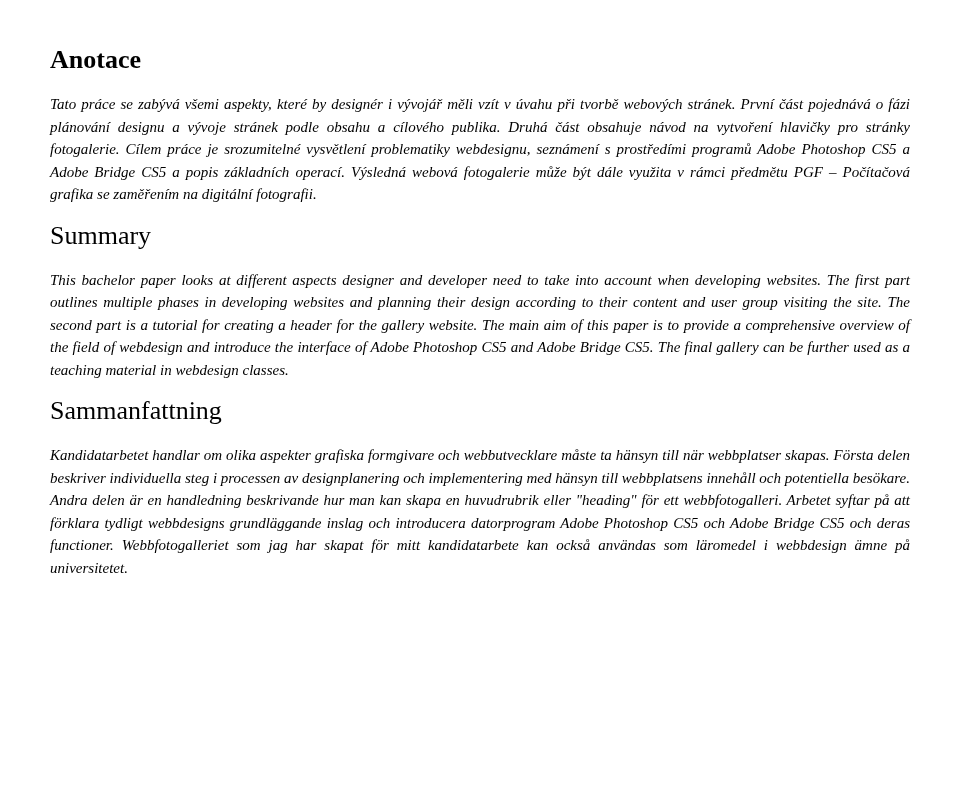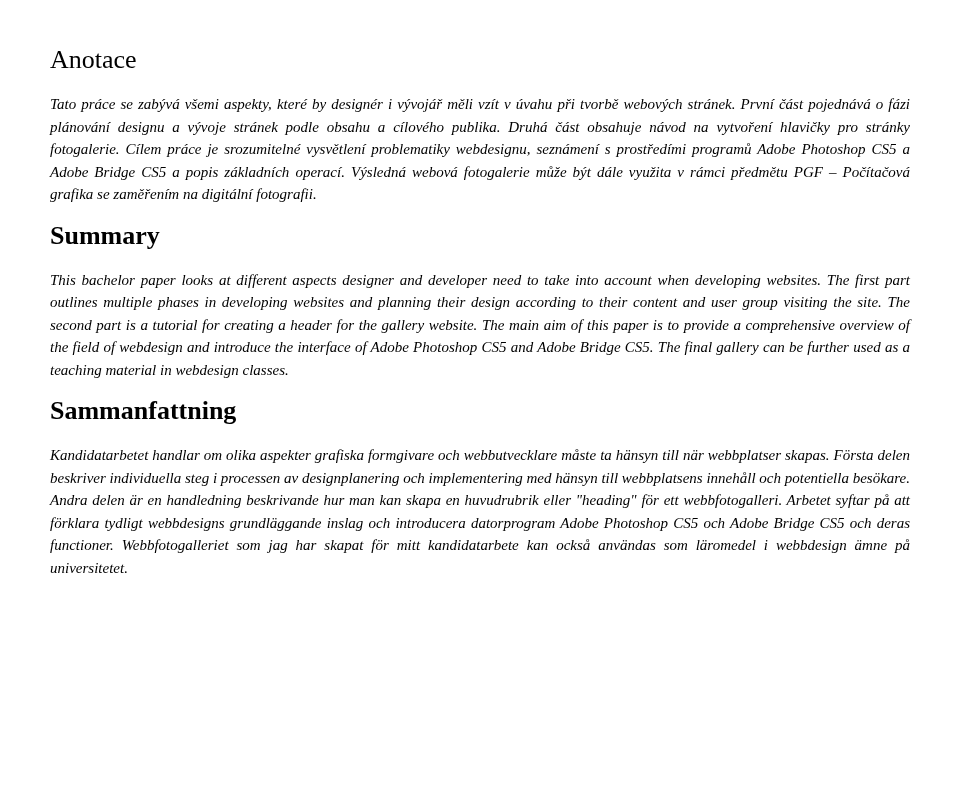--- a/index.html
+++ b/index.html
@@ -13,33 +13,33 @@
       font-family: "Times New Roman", Times, serif;
       font-size: 15px;
       line-height: 1.5;
       color: #000000;
       padding: 40px 50px 40px 50px;
       max-width: 960px;
     }
 
     .section-heading {
       font-size: 26px;
-      font-weight: bold;
+      font-weight: normal;
       margin-bottom: 14px;
     }
 
     .paragraph {
       text-align: justify;
       margin-bottom: 10px;
       font-style: italic;
     }
 
     .anotace-heading {
       font-size: 26px;
-      font-weight: normal;
+      font-weight: bold;
       margin-bottom: 14px;
     }
   </style>
 </head>
 <body>
 
 <h1 class="anotace-heading">Anotace</h1>
 
 <p class="paragraph">Tato práce se zabývá všemi aspekty, které by designér i vývojář měli vzít v úvahu při tvorbě webových stránek. První část pojednává o fázi plánování designu a vývoje stránek podle obsahu a cílového publika. Druhá část obsahuje návod na vytvoření hlavičky pro stránky fotogalerie. Cílem práce je srozumitelné vysvětlení problematiky webdesignu, seznámení s prostředími programů Adobe Photoshop CS5 a Adobe Bridge CS5 a popis základních operací. Výsledná webová fotogalerie může být dále využita v rámci předmětu PGF – Počítačová grafika se zaměřením na digitální fotografii.</p>
 

